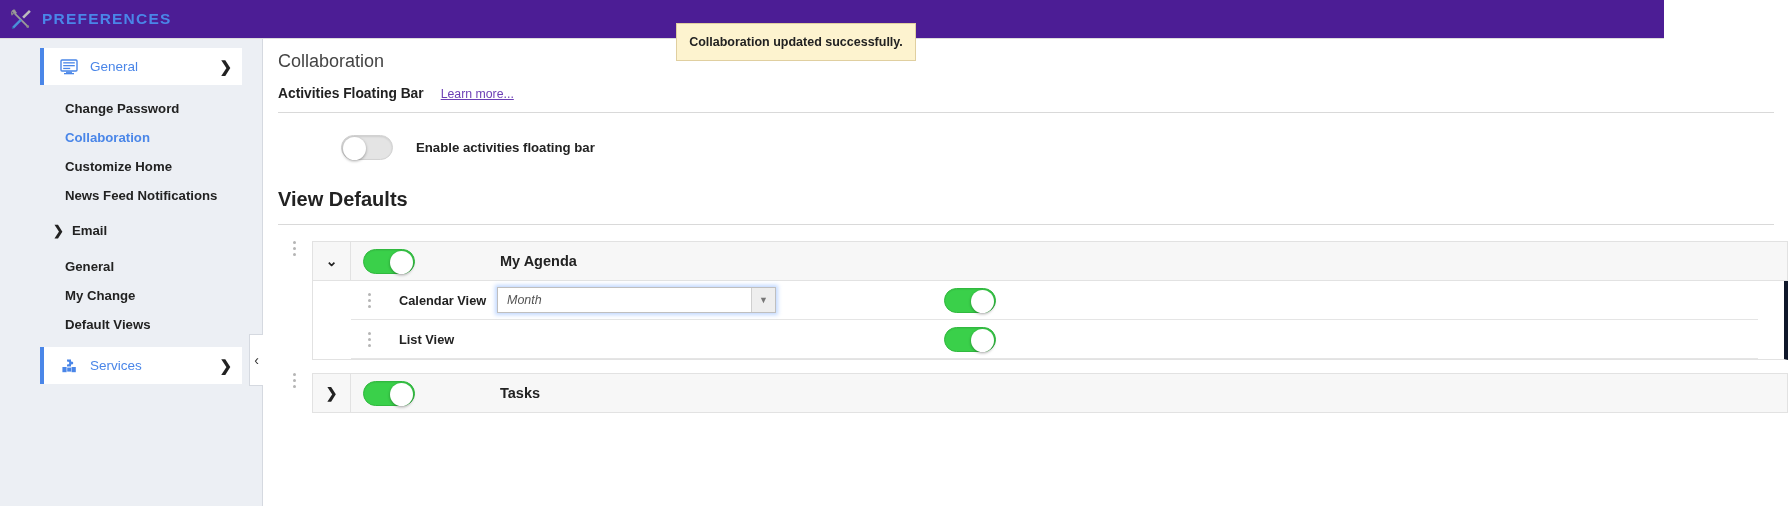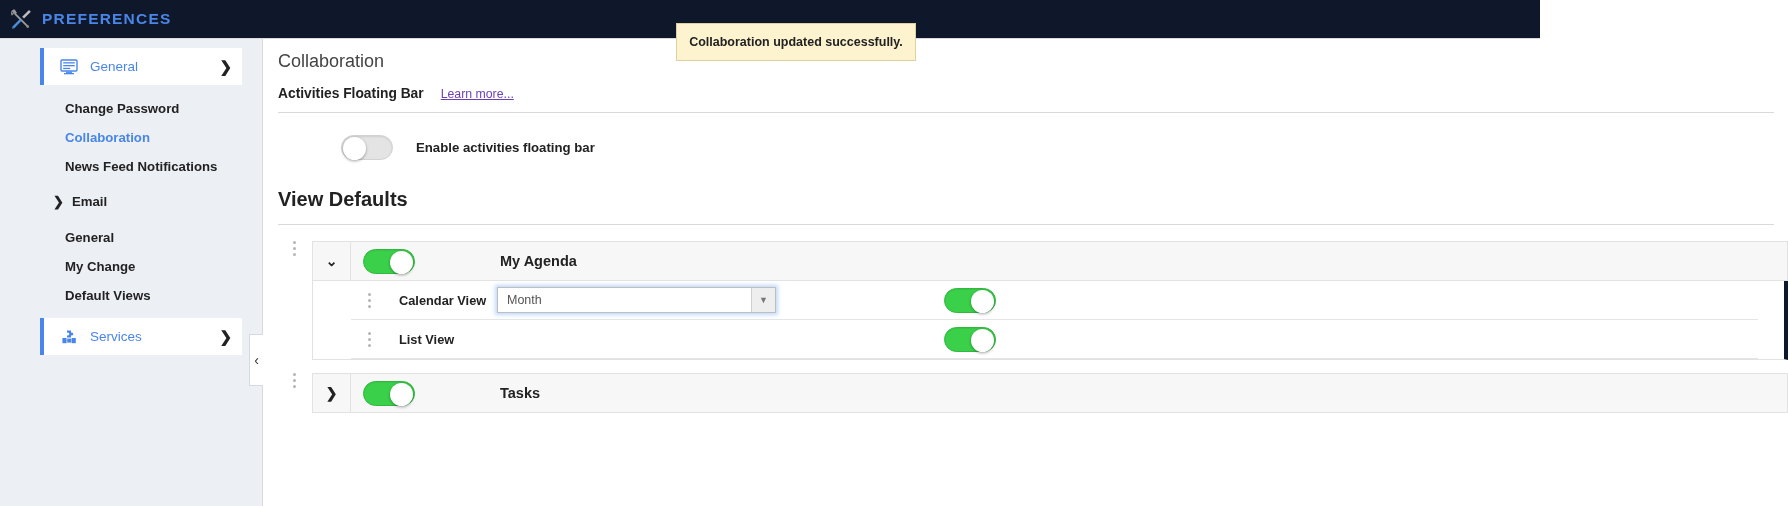--- a/index.html
+++ b/index.html
@@ -8,22 +8,22 @@
     width: 1788px; height: 506px;
     overflow: hidden;
     background: #ffffff;
     font-family: "Liberation Sans", sans-serif;
     -webkit-font-smoothing: antialiased;
   }
 
   
   .app-header {
     position: absolute; top: 0; left: 0;
-    width: 1540px; height: 39px;
-    background: #0f172a;
+    width: 1664px; height: 39px;
+    background: #4c1d95;
     border-bottom: 1px solid #dcdcdc;
     display: flex; align-items: center;
   }
   .app-header .tools-icon {
     margin-left: 8px; width: 26px; height: 26px;
     display: flex; align-items: center; justify-content: center;
   }
   .app-title {
     margin-left: 8px;
     color: #4a86e8;
@@ -253,21 +253,21 @@
   .sel-box {
     position: relative;
     width: 279px; height: 26px;
     border: 1px solid #bfbfbf;
     background: #ffffff;
     display: flex; align-items: center;
     box-shadow: 0 0 4px 2px rgba(120,170,255,0.45);
   }
   .sel-box .sel-val {
     margin-left: 9px;
-    font-size: 12.5px; color: #555;
+    font-size: 12.5px; color: #555; font-style: italic;
   }
   .sel-box .sel-arrow {
     position: absolute; right: 0; top: 0;
     width: 24px; height: 24px;
     background: #eeeeee;
     border-left: 1px solid #cfcfcf;
     display: flex; align-items: center; justify-content: center;
     font-size: 9px; color: #777;
   }
   .grp-gap { height: 13px; }
@@ -313,20 +313,23 @@
     <span class="sec-chev">❯</span>
   </div>
 
   <div class="sb-spacer-1"></div>
 
   <div class="nav-item">
     <span>Change Password</span>
   </div>
   <div class="nav-item link">
     <span>Collaboration</span>
+  </div>
+  <div class="nav-item">
+    <span>Customize Home</span>
   </div>
   <div class="nav-item">
     <span>News Feed Notifications</span>
   </div>
 
   <div class="sb-spacer-2"></div>
 
   <div class="nav-item group">
     <span class="grp-chev">❯</span>
     <span>Email</span>

